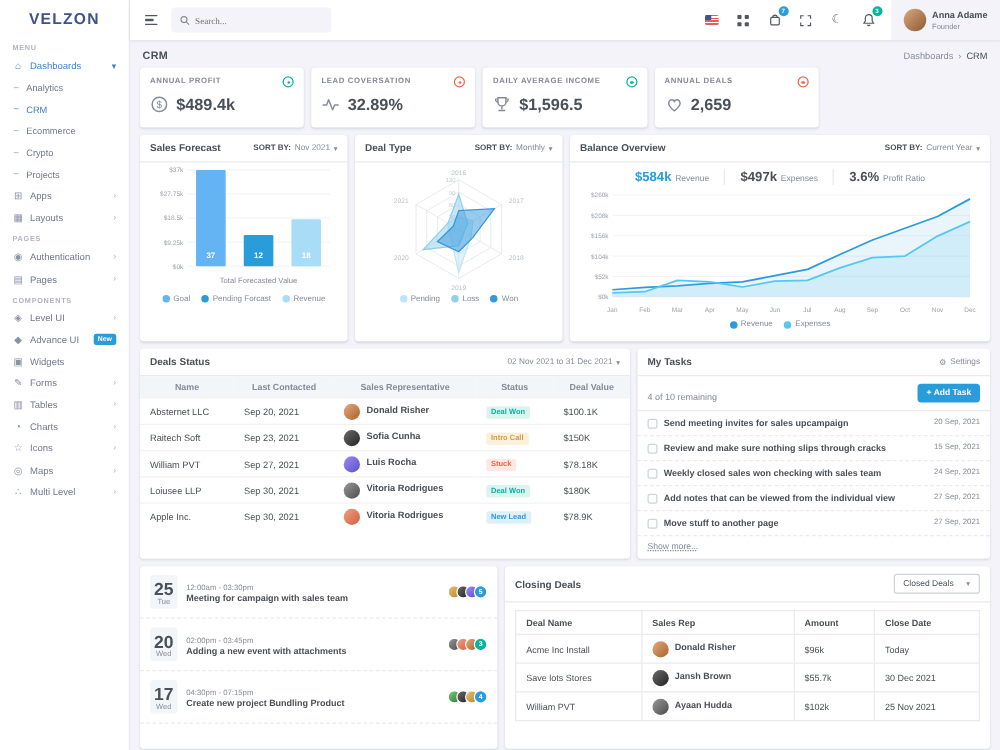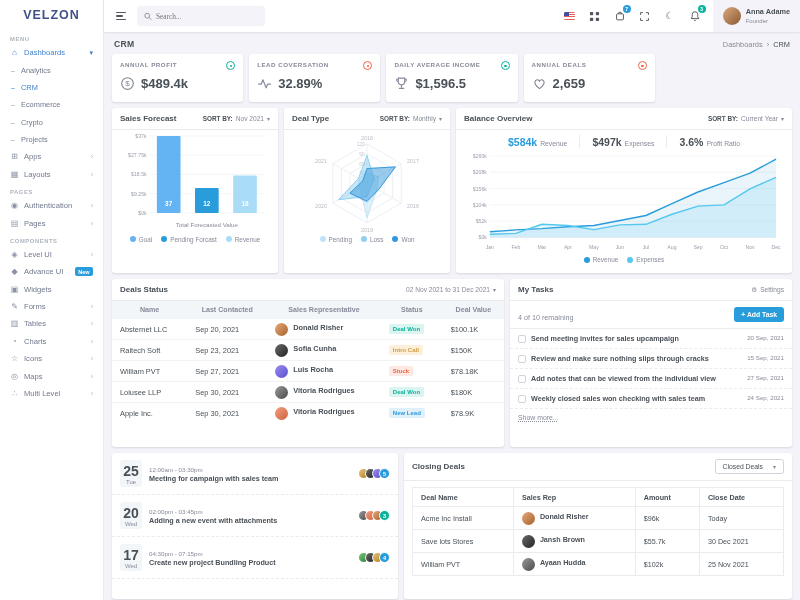--- a/index.html
+++ b/index.html
@@ -593,27 +593,32 @@
               <span>Send meeting invites for sales upcampaign</span>
               <span class="task-date">20 Sep, 2021</span>
             </div>
           <div class="task">
               <span class="cb"></span>
               <span>Review and make sure nothing slips through cracks</span>
               <span class="task-date">15 Sep, 2021</span>
             </div>
           <div class="task">
               <span class="cb"></span>
+              <span>Weekly closed sales won checking with sales team</span>
+              <span class="task-date">24 Sep, 2021</span>
+            </div>
+          <div class="task">
+              <span class="cb"></span>
               <span>Add notes that can be viewed from the individual view</span>
               <span class="task-date">27 Sep, 2021</span>
             </div>
           <div class="task">
               <span class="cb"></span>
-              <span>Weekly closed sales won checking with sales team</span>
-              <span class="task-date">24 Sep, 2021</span>
+              <span>Move stuff to another page</span>
+              <span class="task-date">27 Sep, 2021</span>
             </div>
           <span class="show-more">Show more...</span>
         </div>
       </div>
 
       <div class="bottom-row">
         <div class="card">
           <div class="activity">
             <span class="date-box">
                 <span class="d">25</span>

